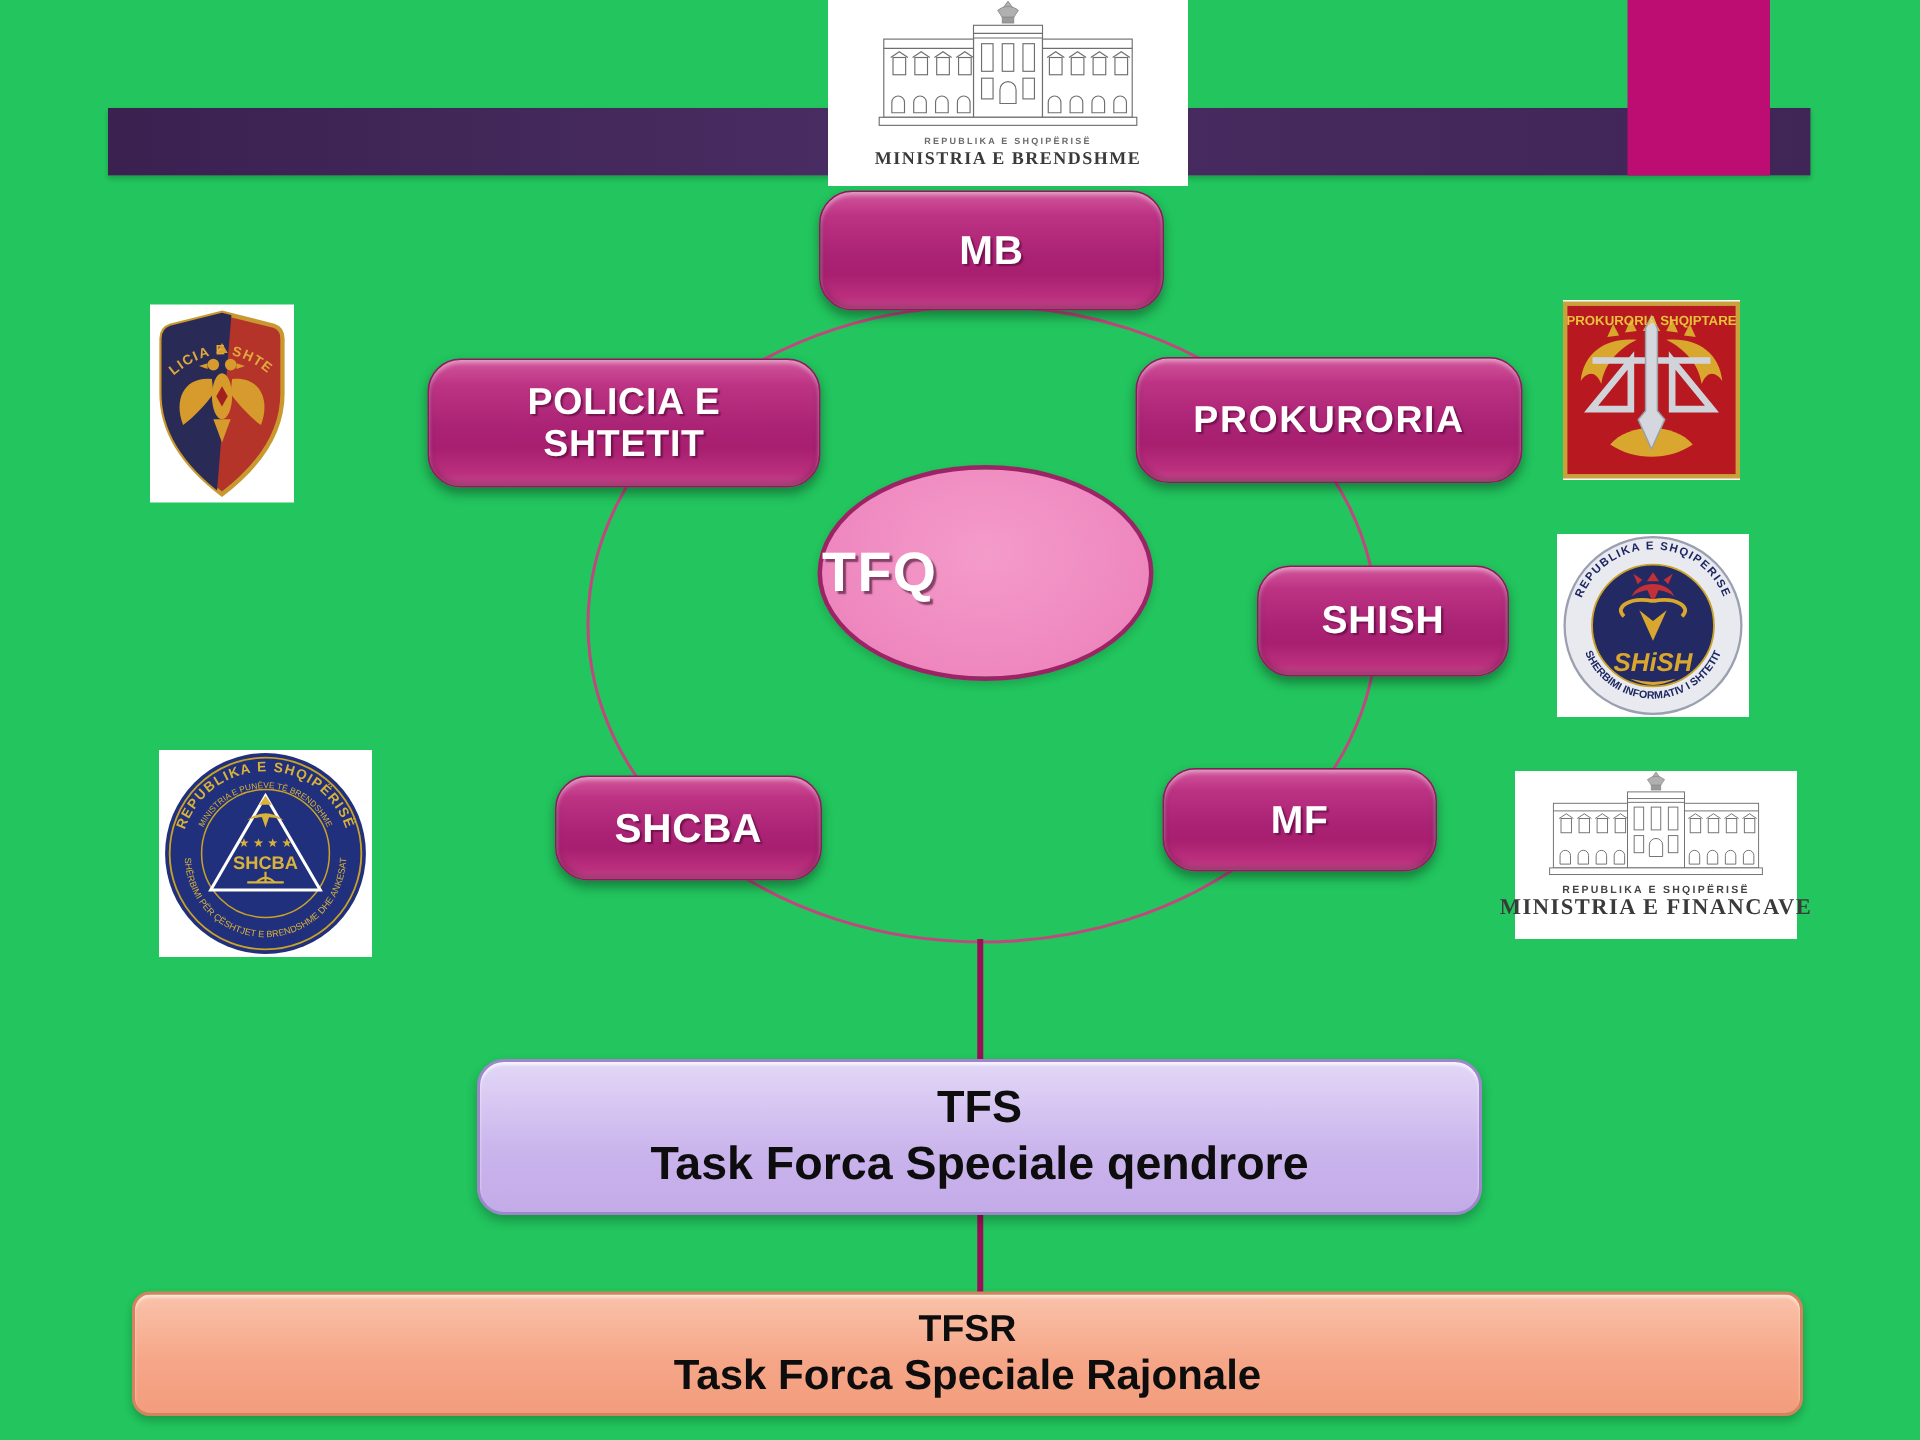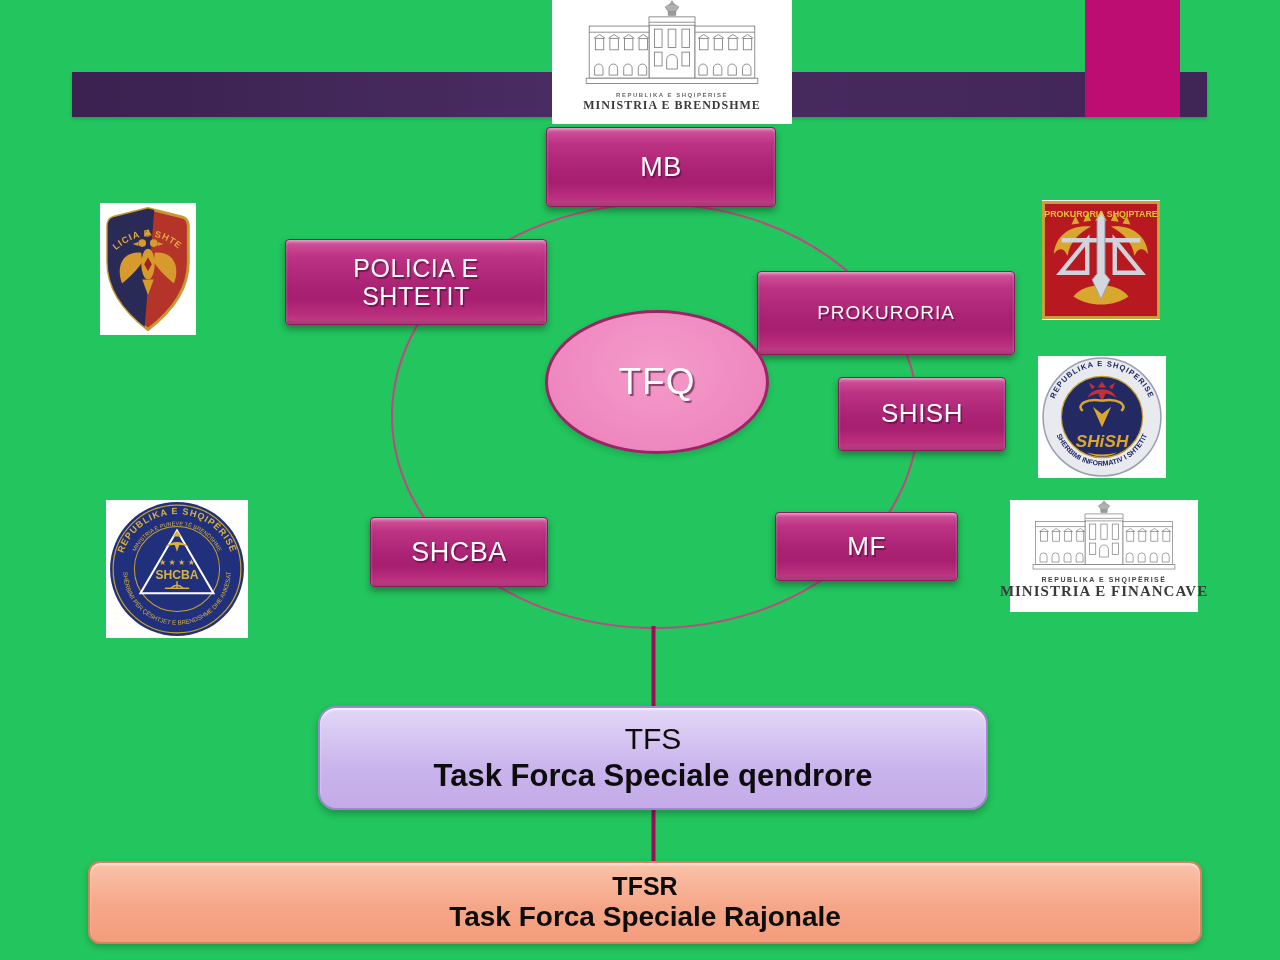--- a/index.html
+++ b/index.html
@@ -18,63 +18,63 @@
   .cap-name{font-family:"Liberation Serif",serif;font-weight:bold;color:#3a3a3a;
             letter-spacing:1px;white-space:nowrap;}
 
   
   svg.connectors{position:absolute;left:0;top:0;z-index:1;}
   .logo-box, .mb-box{z-index:2;}
   .node,.tfq{z-index:3;}
 
   
   .node{position:absolute;display:flex;align-items:center;justify-content:center;text-align:center;
-        color:#fff;font-weight:normal;letter-spacing:.5px;border-radius:4px;border:1px solid #8e1a5e;
+        color:#fff;font-weight:bold;letter-spacing:.5px;border-radius:22px;border:1px solid #8e1a5e;
         background:linear-gradient(180deg,#d2569c 0%,#bd3384 20%,#aa2274 55%,#a81f70 70%,#bb2f7e 90%,#c94b8f 100%);
         box-shadow:0 4px 7px rgba(0,0,0,.35), inset 0 2px 3px rgba(255,255,255,.45), inset 0 -2px 4px rgba(0,0,0,.25);
         text-shadow:1.5px 1.5px 1px rgba(70,5,45,.55);line-height:1.12;}
   .n-mb{left:546px;top:127px;width:228px;height:78px;font-size:27px;}
   .n-policia{left:285px;top:239px;width:260px;height:84px;font-size:25px;}
   .n-policia span{display:inline-block;max-width:175px;}
-  .n-prokuroria{left:757px;top:238px;width:256px;height:82px;font-size:19px;letter-spacing:1px;margin-top:33px;}
+  .n-prokuroria{left:757px;top:238px;width:256px;height:82px;font-size:25px;letter-spacing:1px;}
   .n-md{left:290px;top:376px;width:194px;height:73px;font-size:27px;}
   .n-shish{left:838px;top:377px;width:166px;height:72px;font-size:26px;}
   .n-shcba{left:370px;top:517px;width:176px;height:68px;font-size:27px;}
   .n-mf{left:775px;top:512px;width:181px;height:67px;font-size:26px;}
 
   
   .tfq{position:absolute;left:545px;top:310px;width:218px;height:138px;border-radius:50%;
        background:radial-gradient(ellipse at 50% 40%, #f49bca 0%, #ef8ac0 60%, #e97eb8 100%);
-       border:3px solid #9c2366;display:flex;align-items:center;justify-content:center;
-       color:#fff;font-weight:normal;font-size:37px;letter-spacing:1px;
+       border:3px solid #9c2366;display:flex;align-items:center;
+       color:#fff;font-weight:bold;font-size:37px;letter-spacing:1px;
        text-shadow:2px 2px 1px rgba(60,10,40,.6);box-shadow:0 3px 6px rgba(0,0,0,.15);}
 
   
   .tfs{position:absolute;left:318px;top:706px;width:666px;height:100px;border-radius:18px;
        border:2px solid #9d86c9;background:linear-gradient(180deg,#e2d7f7 0%,#cab4ec 60%,#c3abe8 100%);
        box-shadow:0 4px 7px rgba(0,0,0,.25), inset 0 2px 2px rgba(255,255,255,.7);
        display:flex;flex-direction:column;align-items:center;justify-content:center;color:#0d0d0d;z-index:3;}
-  .tfs .t1{font-size:30px;font-weight:normal;}
+  .tfs .t1{font-size:30px;font-weight:bold;}
   .tfs .t2{font-size:31px;font-weight:bold;margin-top:2px;text-align:right;}
   .tfsr{position:absolute;left:88px;top:861px;width:1110px;height:79px;border-radius:12px;
         border:2px solid #d5825f;background:linear-gradient(180deg,#f9c3aa 0%,#f6a688 55%,#f29d7d 100%);
         box-shadow:0 3px 6px rgba(0,0,0,.22), inset 0 2px 2px rgba(255,255,255,.55);
         display:flex;flex-direction:column;align-items:center;justify-content:center;color:#0d0d0d;z-index:3;}
   .tfsr .t1{font-size:25px;font-weight:bold;}
   .tfsr .t2{font-size:28px;font-weight:bold;margin-top:0;}
 
   
   .mb-box{position:absolute;left:552px;top:0;width:240px;height:124px;background:#fff;
           display:flex;flex-direction:column;align-items:center;}
   .police-logo{left:100px;top:203px;width:96px;height:132px;}
   .md-logo{left:62px;top:348px;width:202px;height:142px;}
   .shcba-logo{left:106px;top:500px;width:142px;height:138px;}
   .prok-logo{left:1042px;top:200px;width:118px;height:120px;}
   .shish-logo{left:1038px;top:356px;width:128px;height:122px;}
-  .mf-logo{left:1010px;top:500px;width:188px;height:112px;}
+  .mf-logo{left:1010px;top:514px;width:188px;height:112px;}
 </style>
 </head>
 <body>
 
 <div class="stage">
 
   <svg width="0" height="0" style="position:absolute" aria-hidden="true">
     <defs>
       <symbol id="sym-building" viewBox="0 0 240 120" overflow="visible">
         <g stroke="#8a8a8a" fill="#b0b0b0" stroke-width="0.8">

